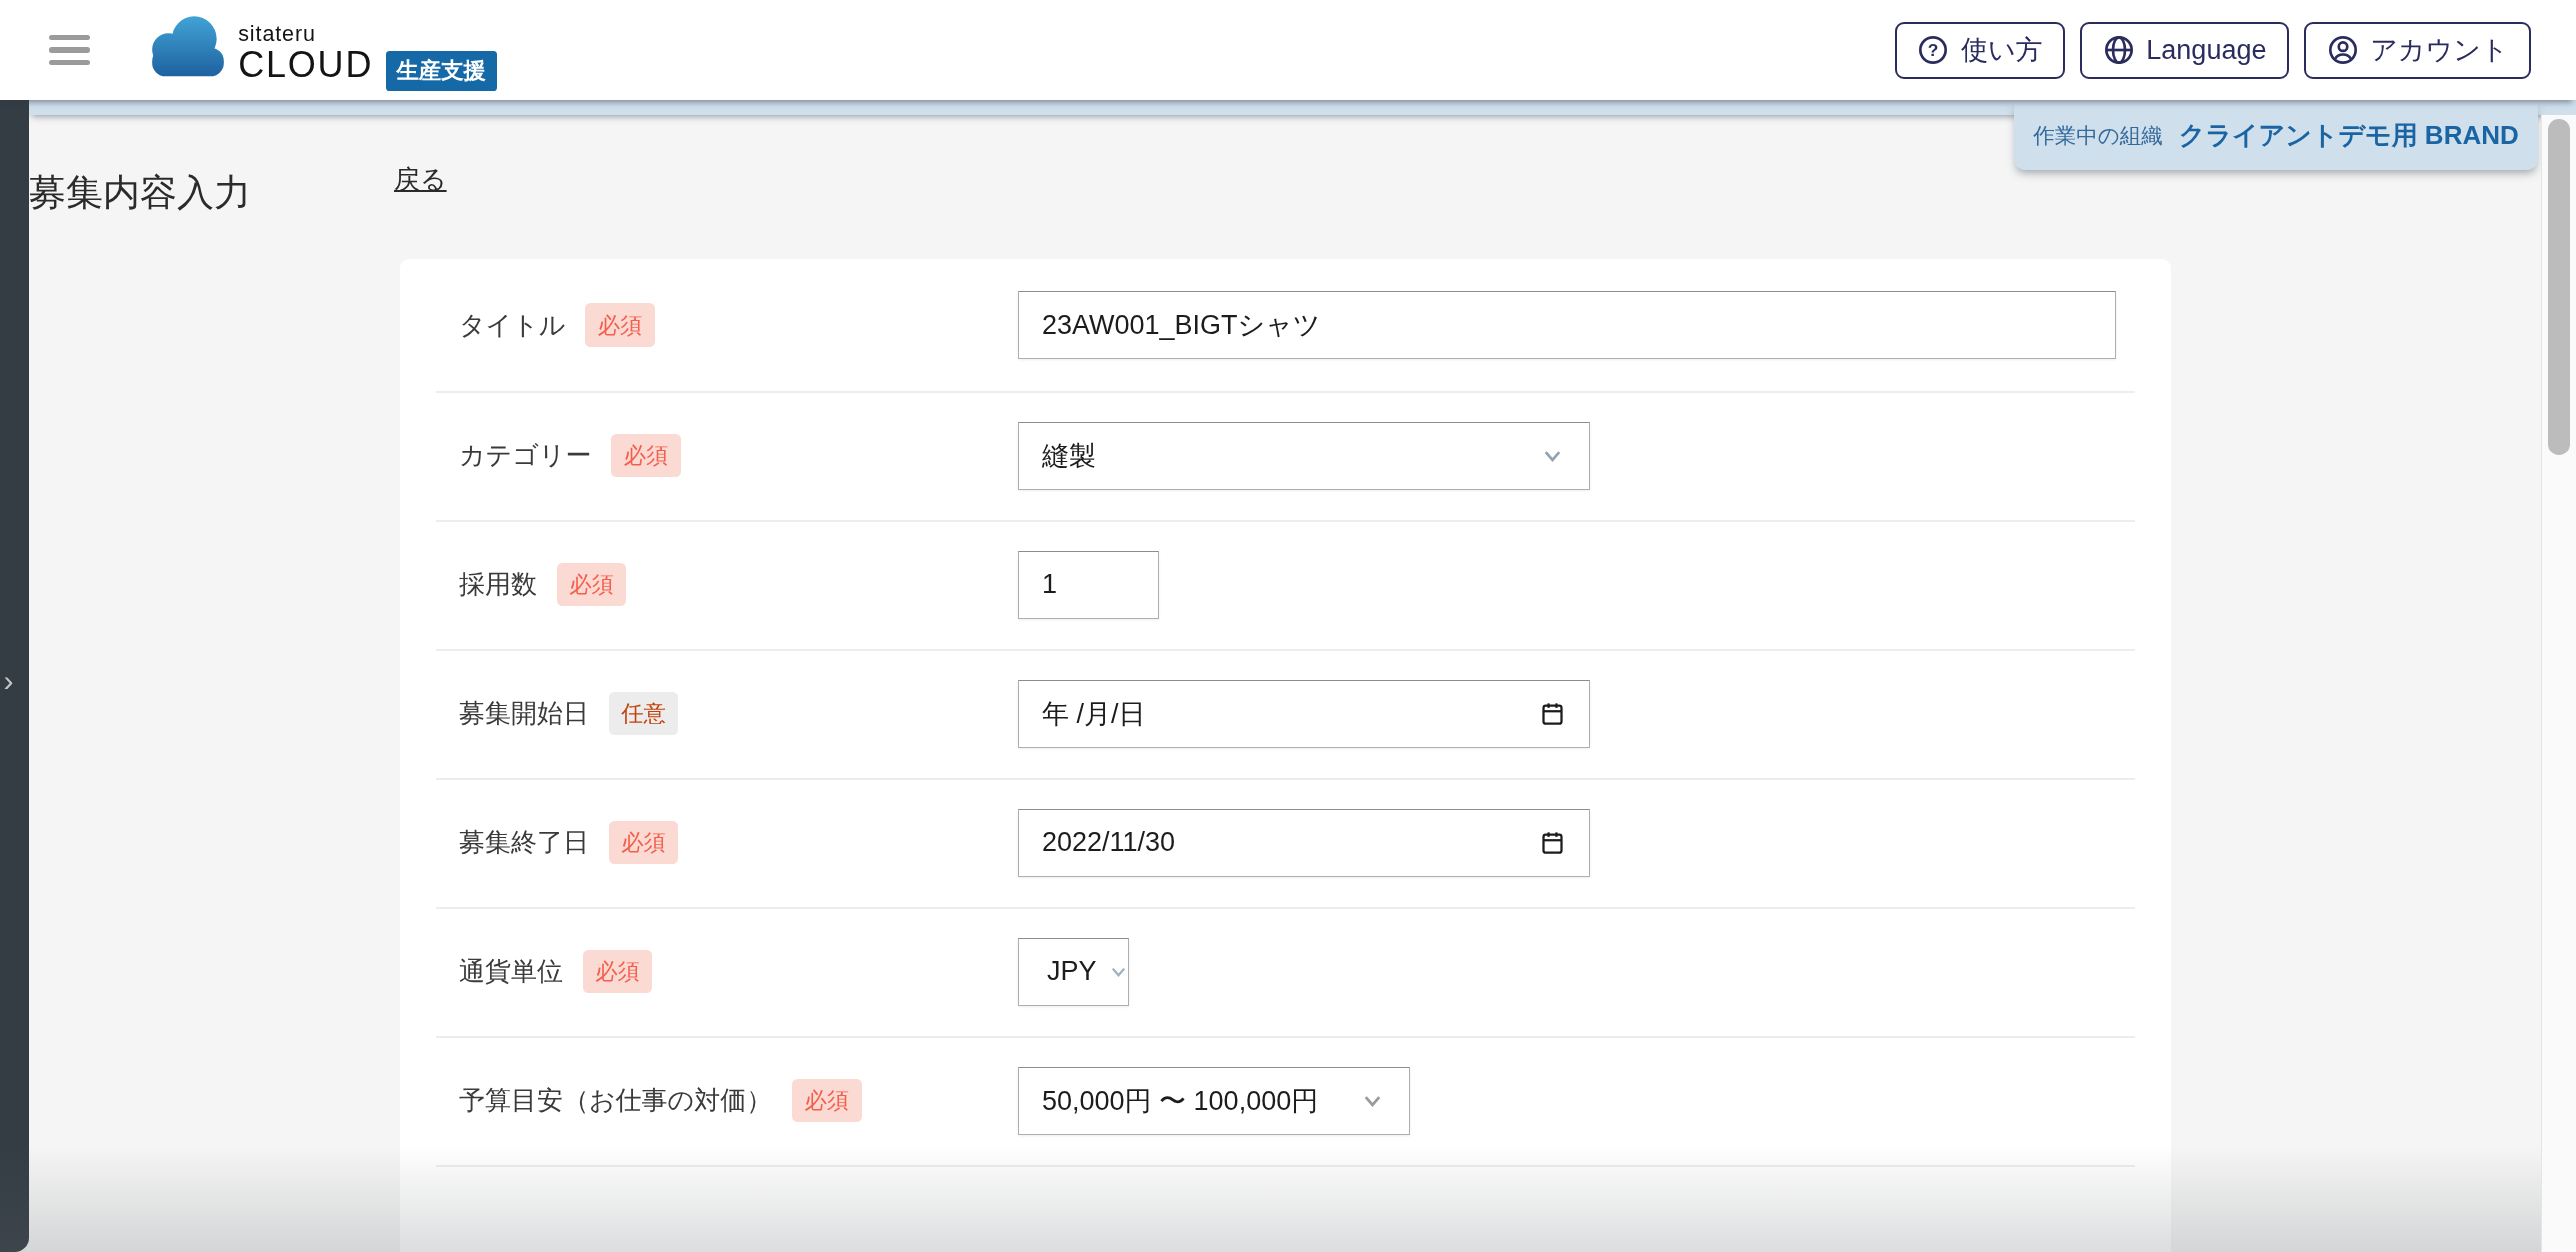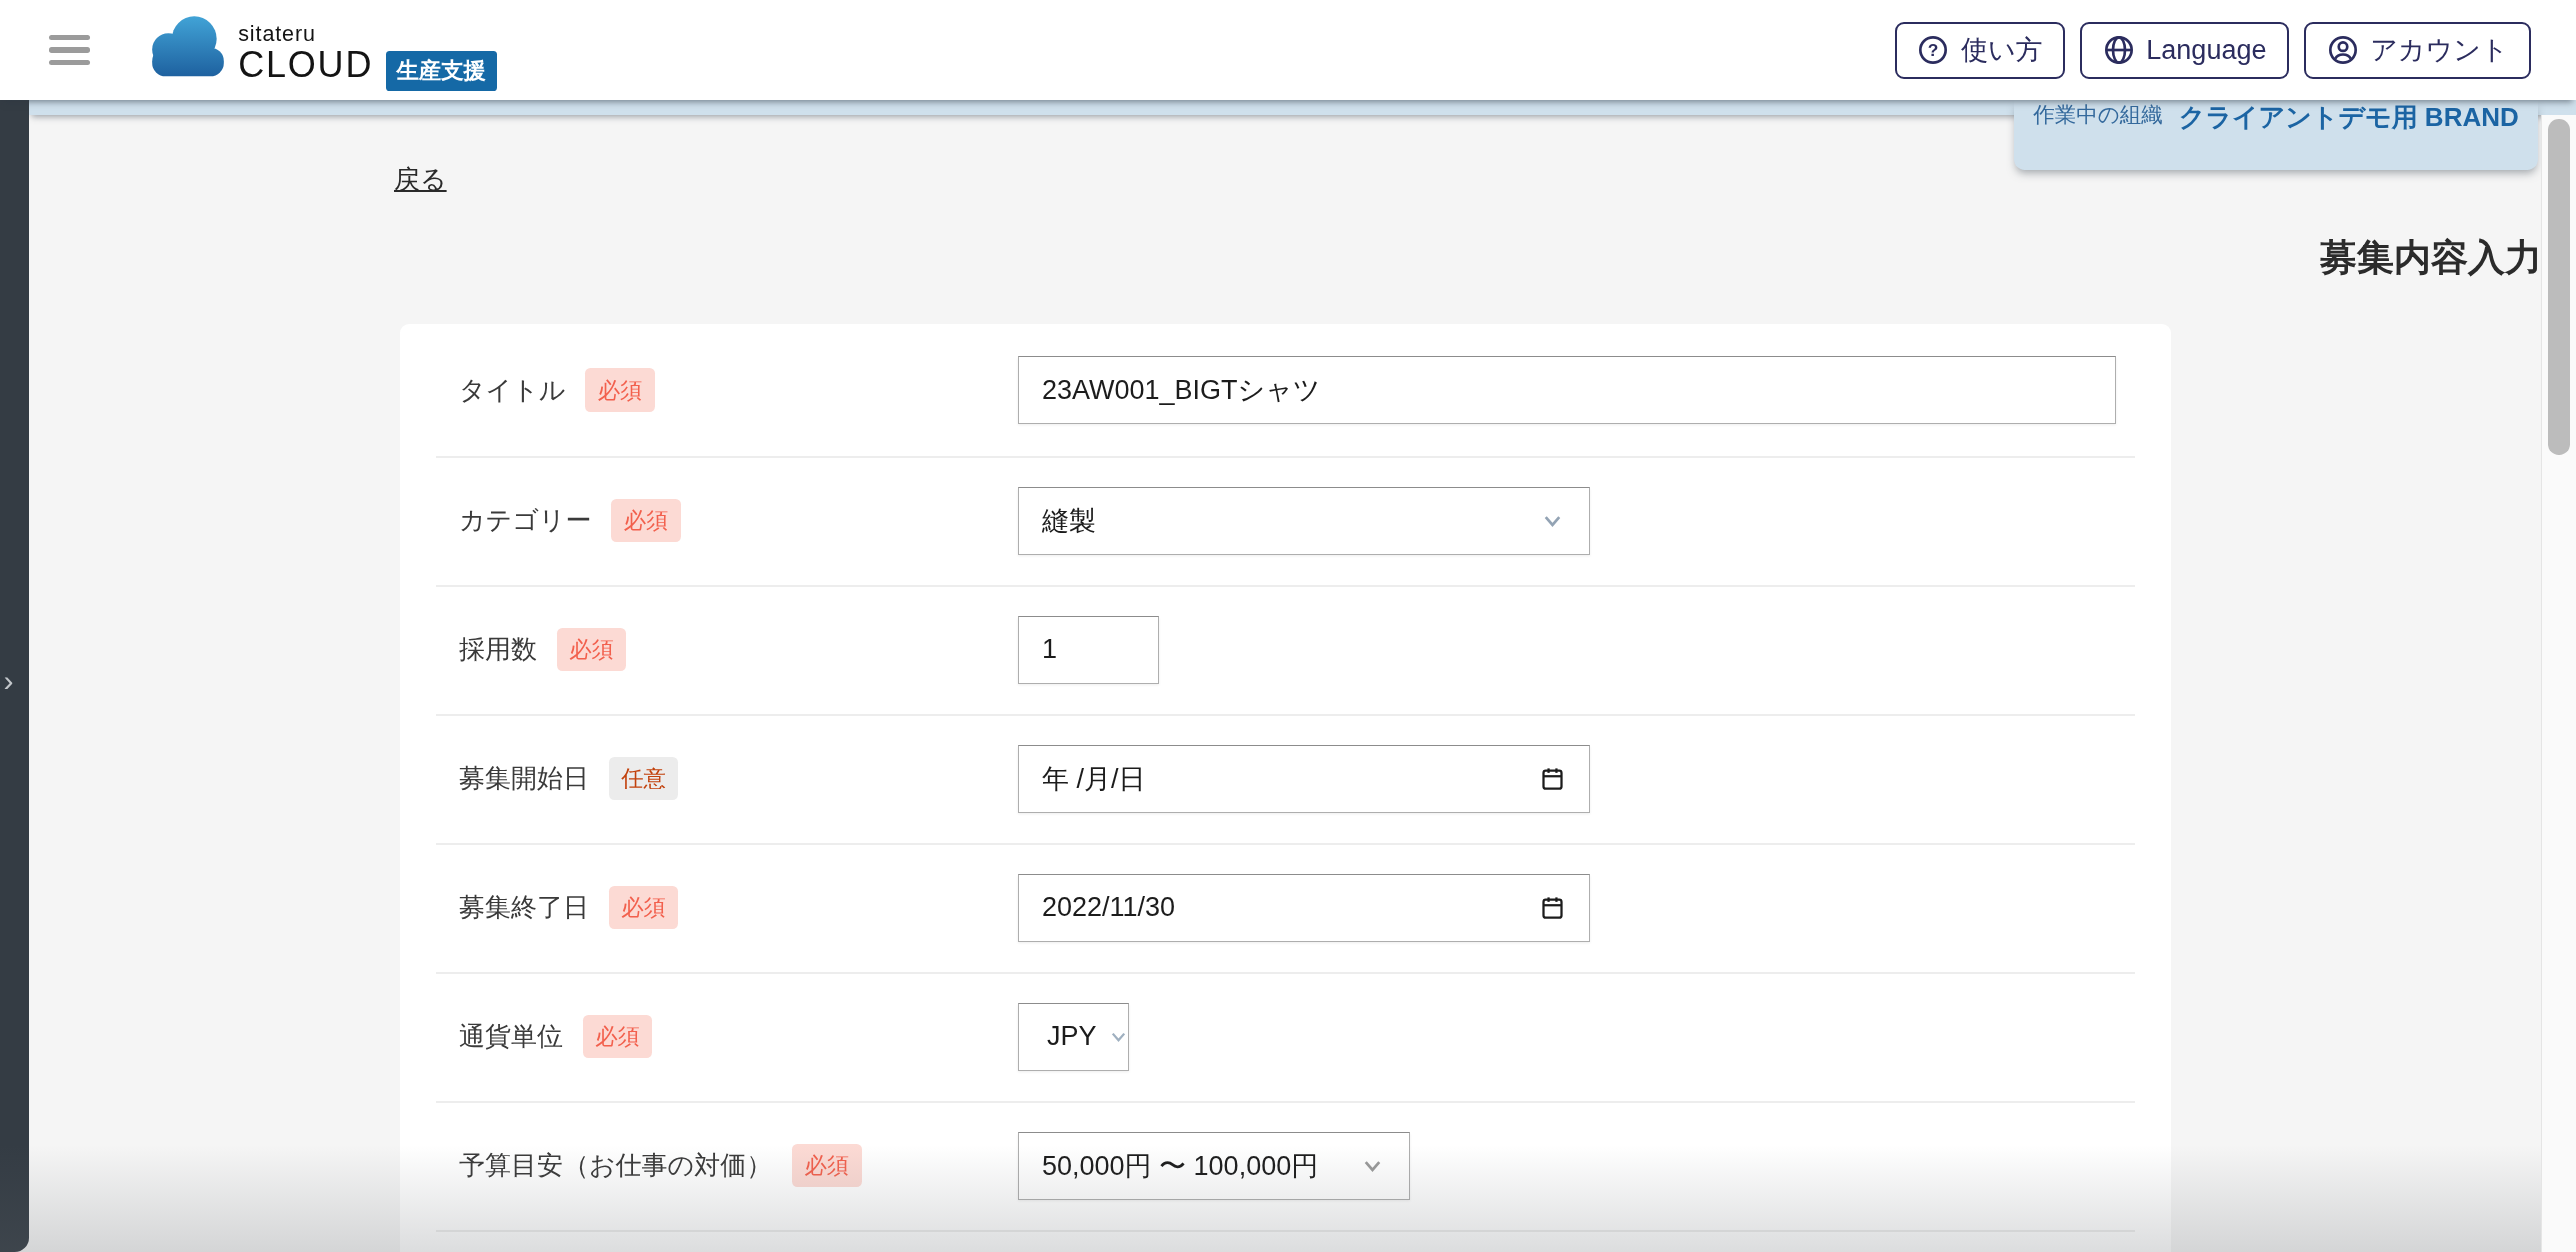--- a/index.html
+++ b/index.html
@@ -32,41 +32,41 @@
   }
   .top-btn:last-child{margin-right:45px;}
   .top-btn svg{flex:0 0 auto;}
   
   .subbar{
     position:absolute;top:100px;left:29px;right:0;height:15px;background:#cfe0ec;z-index:20;
     box-shadow:0 4.5px 6.3px -2.7px rgba(80,90,100,.55);
   }
   .org-tab{
     position:absolute;top:100px;right:38px;width:524px;height:70px;background:#cfe0ec;
-    border-radius:0 0 10.7px 10.7px;z-index:21;display:flex;justify-content:center;gap:16px;
+    border-radius:0 0 10.7px 10.7px;z-index:21;display:flex;align-items:center;justify-content:center;gap:16px;
     box-shadow:0 5.4px 8px -2.7px rgba(80,90,100,.5);
   }
   .org-label{font-size:21.5px;color:#34699c;}
   .org-value{font-size:26px;font-weight:bold;color:#1b64a3;}
   
   .side-strip{
     position:absolute;top:100px;left:0;width:29px;height:1152px;background:#343c44;
     border-bottom-right-radius:14.3px;z-index:25;
   }
   .side-strip .chev{
     position:absolute;top:564px;left:3.6px;color:#c3c7cb;font-size:30px;cursor:pointer;
   }
   
   .content{position:absolute;left:29px;top:115px;right:34px;bottom:0;}
   .back-link{
     position:absolute;left:365px;top:47px;font-size:26px;color:#2a2a2a;
     text-decoration:underline;cursor:pointer;
   }
   .page-title{
-    text-align:right;margin:0;padding-top:118px;font-size:37px;font-weight:bold;color:#2b2b2b;
+    text-align:left;margin:0;padding-top:53px;font-size:37px;font-weight:normal;color:#2b2b2b;
   }
   .card{
     width:1771px;margin:41px auto 0;background:#ffffff;border-radius:9px;height:1073px;
   }
   .row{display:flex;align-items:center;height:129px;position:relative;}
   .row:first-child{height:132px;}
   .row+.row::before{
     content:"";position:absolute;top:0;left:36px;right:36px;height:1.8px;background:#ededed;
   }
   .row-label{

